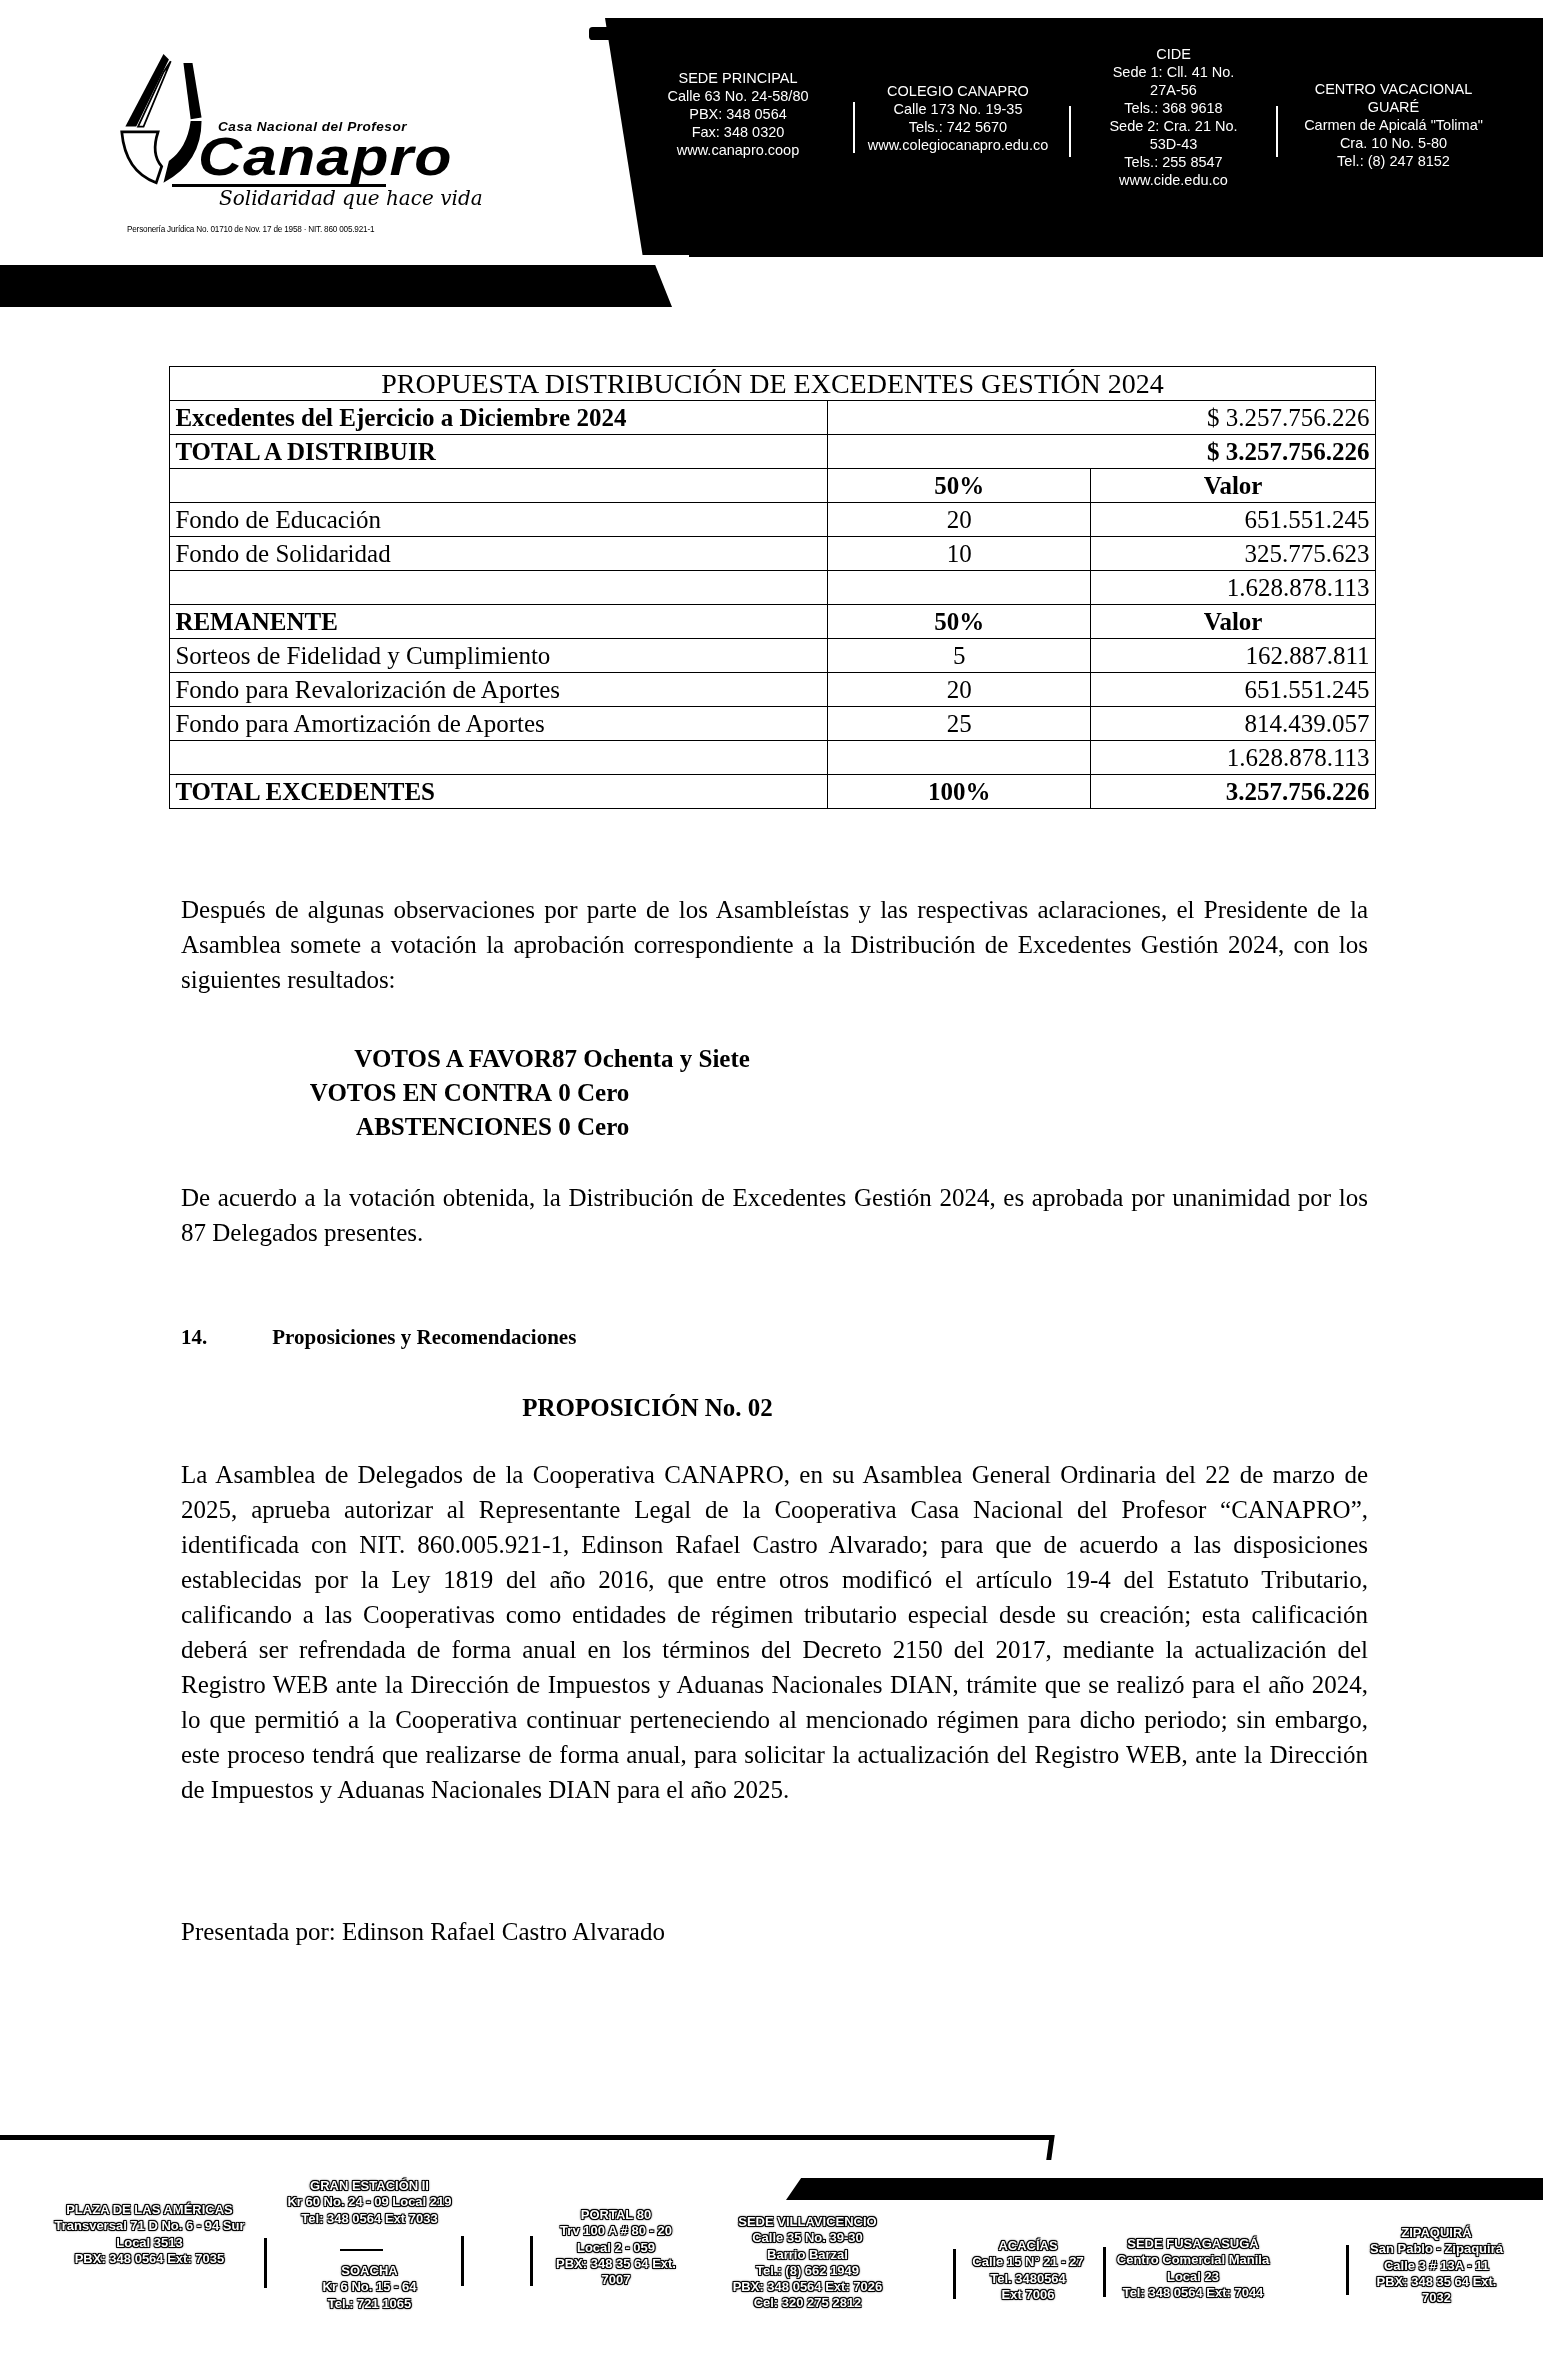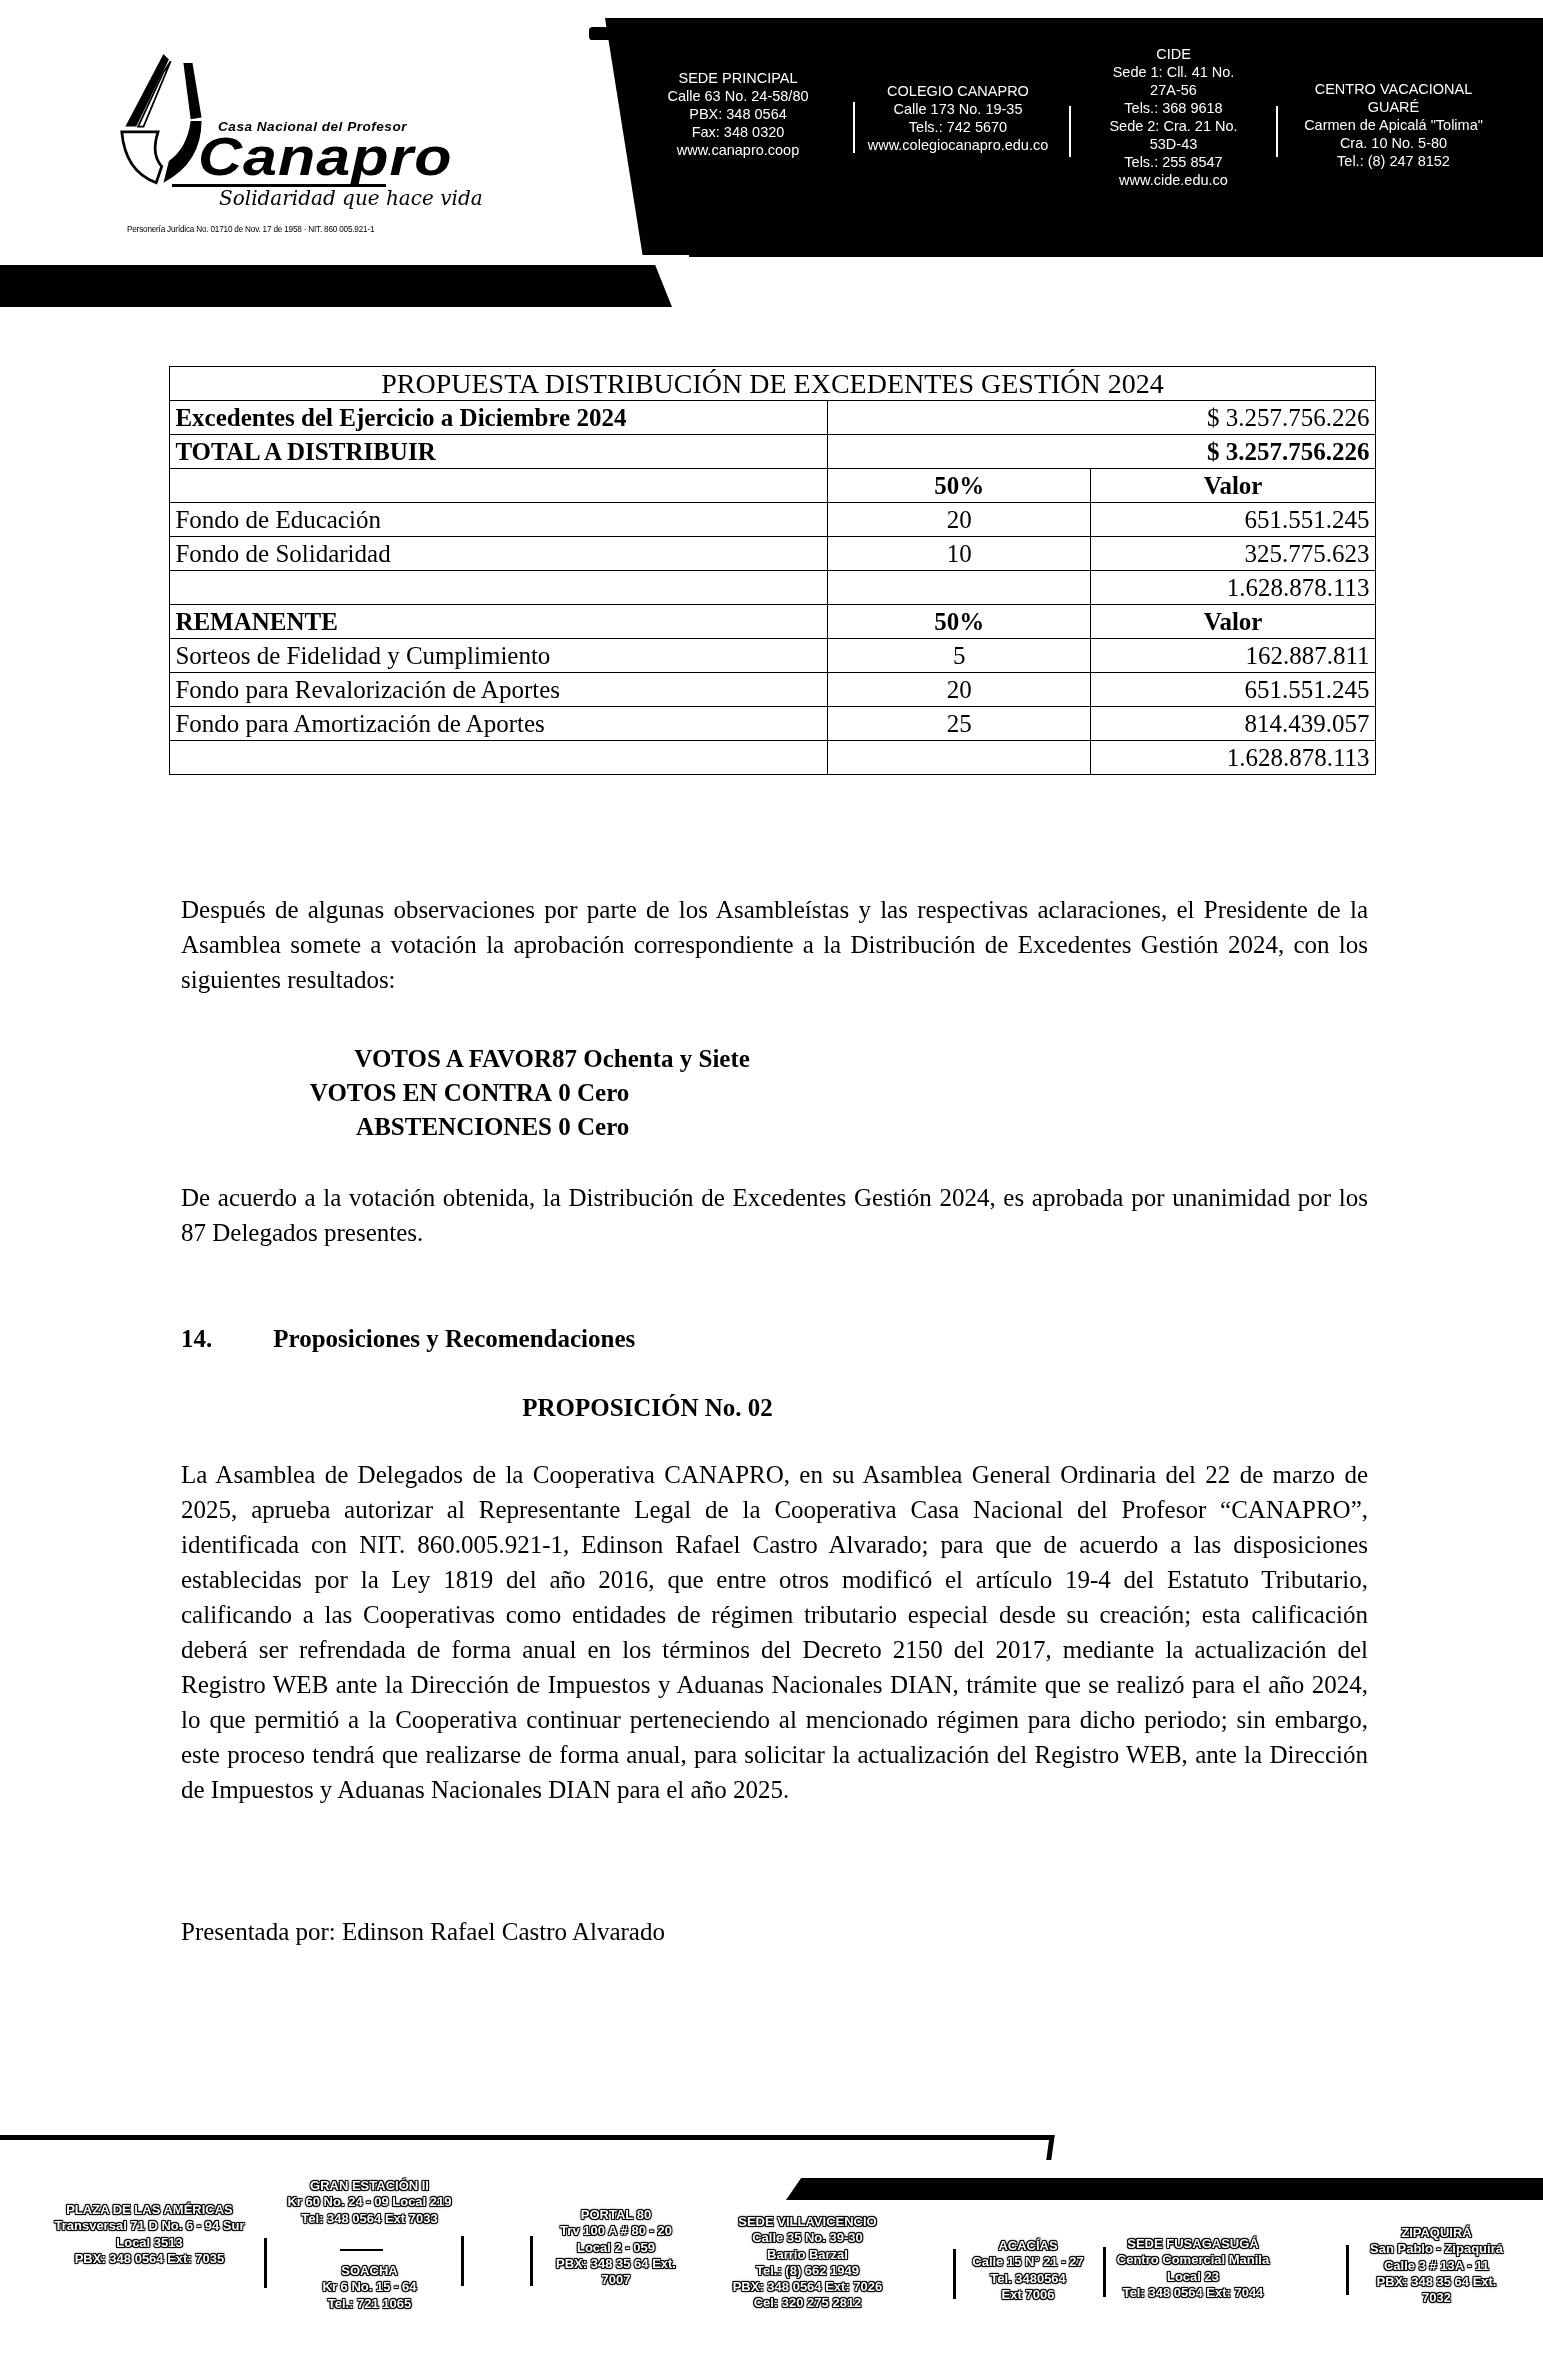--- a/index.html
+++ b/index.html
@@ -62,21 +62,21 @@
   .tbl .r { text-align: right; }
   .tbl col.c1 { width: 659px; } .tbl col.c2 { width: 263px; } .tbl col.c3 { width: 285px; }
   
   .para {
     position: absolute; left: 181px; width: 1187px; font-size: 25px; line-height: 35px;
     text-align: justify;
   }
   .votes { position: absolute; left: 181px; top: 1042px; font-size: 25px; line-height: 34px; font-weight: bold; text-align: right; }
   .votes .row { display: flex; }
   .votes .k { width: 371px; }
-  .sec-head { position: absolute; left: 181px; top: 1325px; font-size: 25px; font-weight: bold; }
+  .sec-head { position: absolute; left: 181px; top: 1325px; font-size: 21px; font-weight: bold; }
   .sec-head .num { display: inline-block; width: 86px; }
   .prop-title { position: absolute; left: 0; width: 1268px; top: 1394px; text-align: center; font-size: 25px; font-weight: bold; padding-left: 27px; box-sizing: border-box; }
   
   .ftr-line { position: absolute; left: 0; top: 2135px; width: 1051px; height: 4.5px; background: #000; }
   .ftr-hook { position: absolute; left: 1048px; top: 2135px; width: 4.5px; height: 25px; background: #000; transform: skewX(-8deg); }
   .ftr-bar {
     position: absolute; left: 786px; top: 2178px; width: 757px; height: 22px; background: #000;
     clip-path: polygon(2% 0, 100% 0, 100% 100%, 0 100%);
   }
   .ftr-col {
@@ -205,20 +205,25 @@
   <tr>
     <td>Fondo para Amortización de Aportes</td>
     <td class="c">25</td>
     <td class="r">814.439.057</td>
   </tr>
   <tr>
     <td></td>
     <td></td>
     <td class="r">1.628.878.113</td>
   </tr>
+  <tr>
+    <td class="bold">TOTAL EXCEDENTES</td>
+    <td class="c bold">100%</td>
+    <td class="r bold">3.257.756.226</td>
+  </tr>
 </tbody>
   </table>
 
 <p class="para" style="top:892px;margin:0;">Después de algunas observaciones por parte de los Asambleístas y las respectivas aclaraciones, el Presidente de la Asamblea somete a votación la aprobación correspondiente a la Distribución de Excedentes Gestión 2024, con los siguientes resultados:</p>
 
 <div class="votes">
   <div class="row">
     <span class="k">VOTOS A FAVOR</span>
     <span>87 Ochenta y Siete</span>
   </div>

